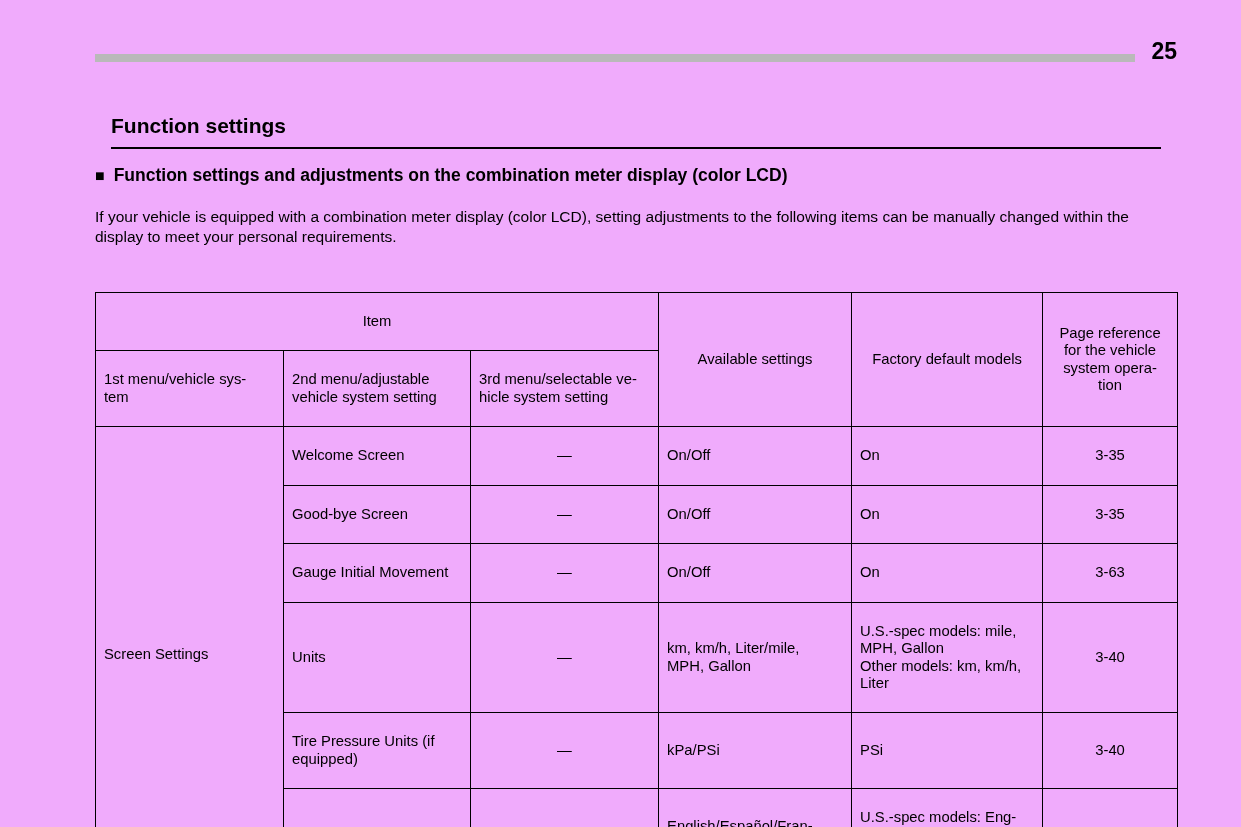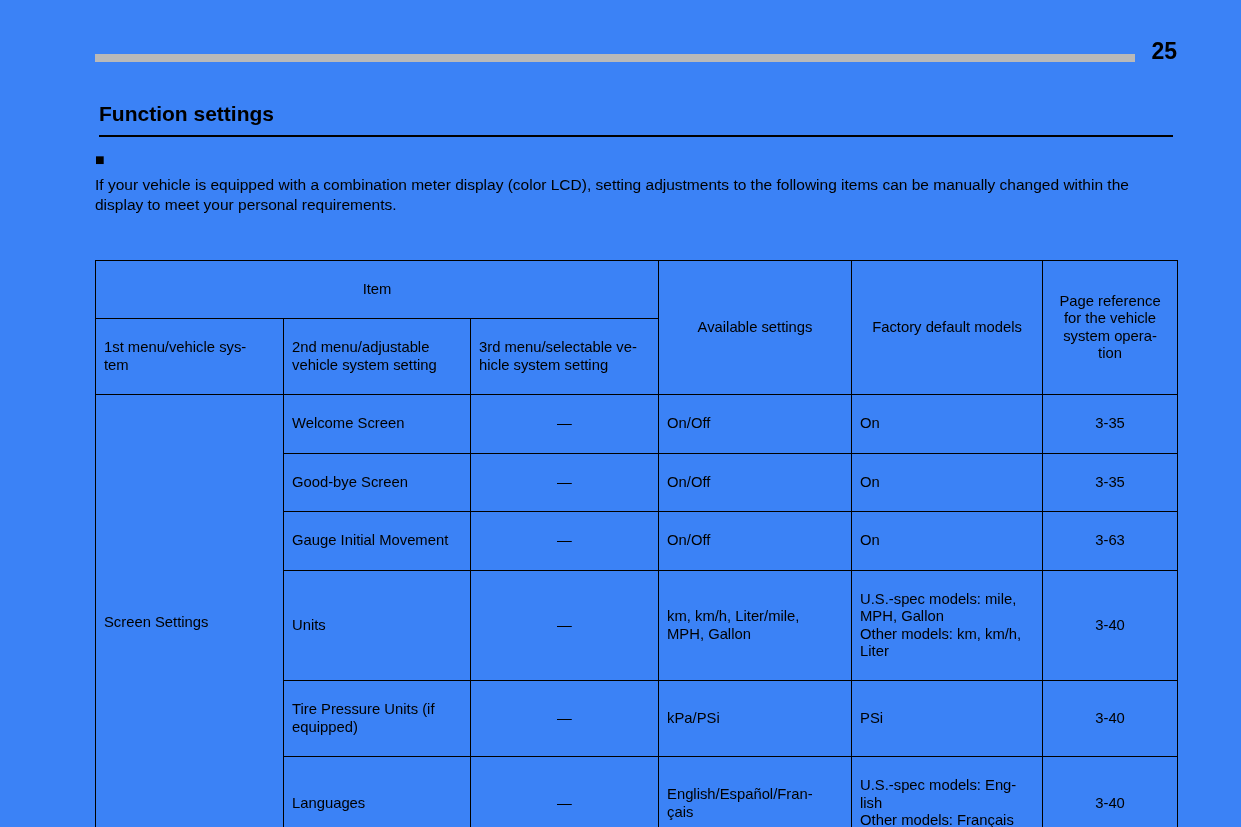--- a/index.html
+++ b/index.html
@@ -6,21 +6,21 @@
   html, body { margin: 0; padding: 0; }
   body {
     font-family: "Liberation Sans", sans-serif;
     background: #ffffff;
     color: #000000;
   }
   .page {
     position: relative;
     width: 1241px;
     height: 827px;
-    background: #3b82f6;
+    background: #f0abfc;
     overflow: hidden;
   }
   .top-row {
     position: absolute;
     left: 95px;
     top: 38px;
     width: 1082px;
     height: 32px;
   }
   .gray-bar {
@@ -41,37 +41,37 @@
   }
   .content {
     position: absolute;
     left: 95px;
     top: 98px;
     width: 1082px;
   }
   .chapter-title {
     font-size: 21px;
     font-weight: 700;
-    margin: 4px;
+    margin: 16px;
     padding-bottom: 9px;
     border-bottom: 2px solid #000;
   }
   .section-heading {
     display: flex;
     align-items: center;
     gap: 9px;
     font-size: 17.5px;
     font-weight: 700;
     margin-top: 15px;
   }
   .sq { font-size: 16px; line-height: 1; }
   .body-text {
     font-size: 15.5px;
     line-height: 1.32;
-    margin: 7px 0 0 0;
+    margin: 21px 0 0 0;
   }
   .note-heading {
     font-size: 18px;
     font-weight: 700;
     margin: 12px 0 0 0;
     line-height: 1.2;
   }
   .note-text {
     font-size: 15.5px;
     font-weight: 700;
@@ -119,20 +119,21 @@
     <div class="gray-bar"></div>
     <div class="page-number">25</div>
   </div>
 
   <div class="content">
 
     <h1 class="chapter-title">Function settings</h1>
 
     <div class="section-heading">
       <span class="sq">■</span>
+      <span>Function settings and adjustments on the combination meter display (color LCD)</span>
     </div>
 
     <p class="body-text">If your vehicle is equipped with a combination meter display (color LCD), setting adjustments to the following items can be manually changed within the display to meet your personal requirements.</p>
 
 
     <table class="settings-table">
       <colgroup>
         <col style="width:188px">
         <col style="width:187px">
         <col style="width:188px">

